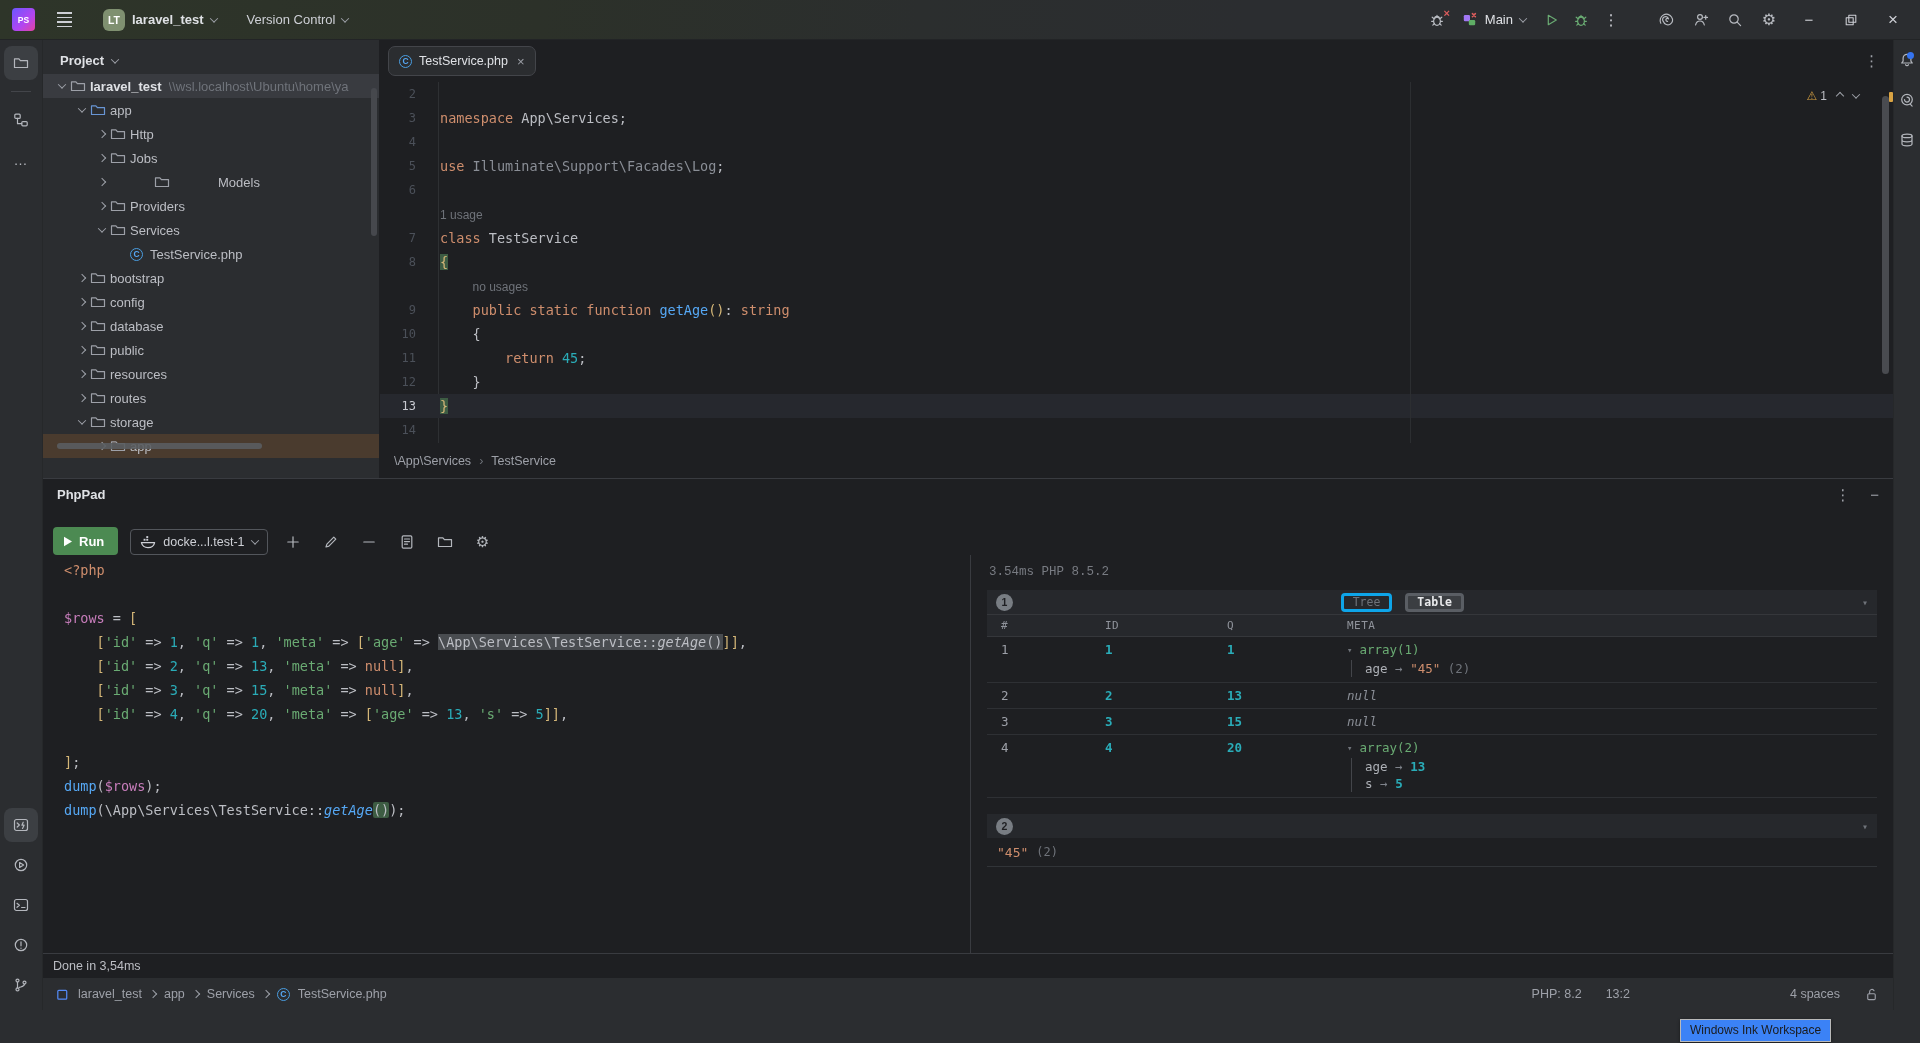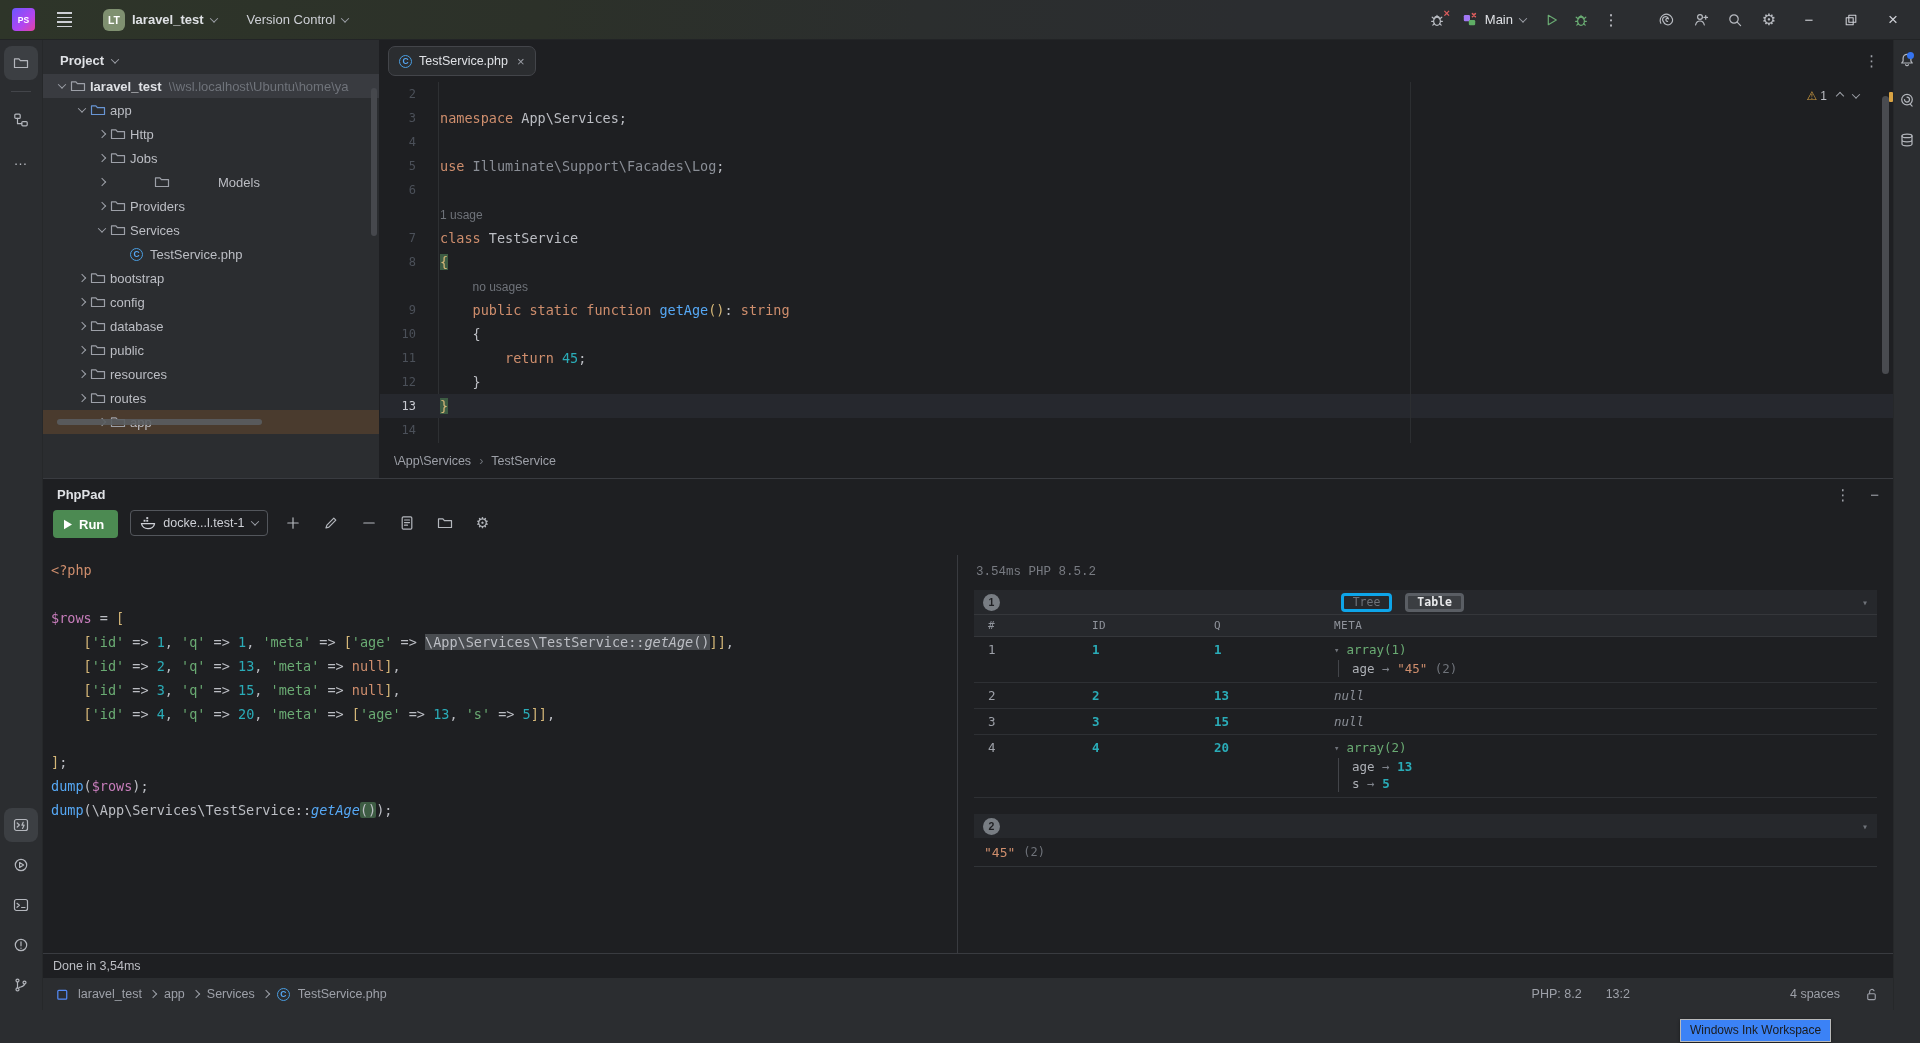--- a/index.html
+++ b/index.html
@@ -91,27 +91,27 @@
   .hl{background:#494c50;color:#bcbec4;}
   .phl{background:#3d5c43;color:#bcbec4;border-radius:2px;}
   .bhl{background:#3d5c43;color:#d5b778;}
   .inlay{color:#6f737a;font-family:"Liberation Sans",sans-serif;font-size:12px;}
 
   
   .phppad{flex:1;background:#1e1f22;border-top:1px solid #393b40;display:flex;flex-direction:column;min-height:0;}
   .pp-head{height:31px;display:flex;align-items:center;padding:0 14px;flex:none;}
   .pp-title{font-size:13px;font-weight:600;color:#dfe1e5;}
   .pp-hicons{margin-left:auto;display:flex;gap:20px;color:#9da0a8;font-size:15px;align-items:center;}
-  .pp-toolbar{height:45px;display:flex;align-items:flex-start;gap:12px;padding-left:10px;flex:none;}
+  .pp-toolbar{height:45px;display:flex;align-items:flex-end;gap:12px;padding-left:10px;flex:none;}
   .runbtn{height:28px;display:flex;align-items:center;gap:6px;background:#4c8a52;border:none;border-radius:4px;color:#fff;
     font-size:13px;font-weight:600;padding:0 14px 0 10px;cursor:pointer;font-family:inherit;}
   .runbtn svg{display:block;}
   .ddown{height:26px;display:flex;align-items:center;gap:7px;border:1px solid #53565c;border-radius:4px;padding:0 9px;color:#ced0d6;font-size:12.5px;cursor:pointer;}
   .tbico{width:26px;height:26px;display:flex;align-items:center;justify-content:center;color:#b4b7bd;border-radius:4px;cursor:pointer;}
-  .pp-body{flex:1;display:flex;min-height:0;}
+  .pp-body{flex:1;display:flex;min-height:0;margin-left:13px;}
   .pp-code{width:915px;flex:none;border-right:1px solid #393b40;padding:3px 0 0 8px;overflow:hidden;}
   .pp-row{height:24px;white-space:pre;font-family:"DejaVu Sans Mono",monospace;font-size:13.5px;line-height:24px;}
   .pp-foot{height:24px;border-top:1px solid #393b40;display:flex;align-items:center;padding-left:10px;font-size:12.5px;color:#bcbec4;flex:none;}
 
   
   .pp-results{flex:1;padding:0 16px;overflow:hidden;font-family:"DejaVu Sans Mono",monospace;}
   .res-meta{margin:10px 0 11px 2px;font-size:12.5px;color:#787b82;font-family:Liberation Mono, monospace;}
   .sec-head{height:24px;background:#26282c;display:flex;align-items:center;padding:0 9px;gap:8px;}
   .badge{width:17px;height:17px;border-radius:50%;background:#787d83;color:#1e1f22;font-size:10.5px;font-weight:bold;
     display:flex;align-items:center;justify-content:center;font-family:"Liberation Sans",sans-serif;}
@@ -485,20 +485,31 @@
               <div class="trow" style="padding-left: 30px;">
                 <span class="twist">
                   <i class="cv r"></i>
                 </span>
                 <span class="tic dir">
                   <svg width="16" height="16" viewBox="0 0 16 16" fill="none" stroke="currentColor" stroke-width="1.2" stroke-linecap="round" stroke-linejoin="round">
                     <path d="M1.5 12.5v-8.6h4.4l1.5 1.8h7.1v6.8z"></path>
                   </svg>
                 </span>
                 <span class="tlabel">routes</span>
+              </div>
+              <div class="trow" style="padding-left: 30px;">
+                <span class="twist">
+                  <i class="cv"></i>
+                </span>
+                <span class="tic dir">
+                  <svg width="16" height="16" viewBox="0 0 16 16" fill="none" stroke="currentColor" stroke-width="1.2" stroke-linecap="round" stroke-linejoin="round">
+                    <path d="M1.5 12.5v-8.6h4.4l1.5 1.8h7.1v6.8z"></path>
+                  </svg>
+                </span>
+                <span class="tlabel">storage</span>
               </div>
               <div class="trow selb" style="padding-left: 50px;">
                 <span class="twist">
                   <i class="cv r"></i>
                 </span>
                 <span class="tic dir">
                   <svg width="16" height="16" viewBox="0 0 16 16" fill="none" stroke="currentColor" stroke-width="1.2" stroke-linecap="round" stroke-linejoin="round">
                     <path d="M1.5 12.5v-8.6h4.4l1.5 1.8h7.1v6.8z"></path>
                   </svg>
                 </span>

